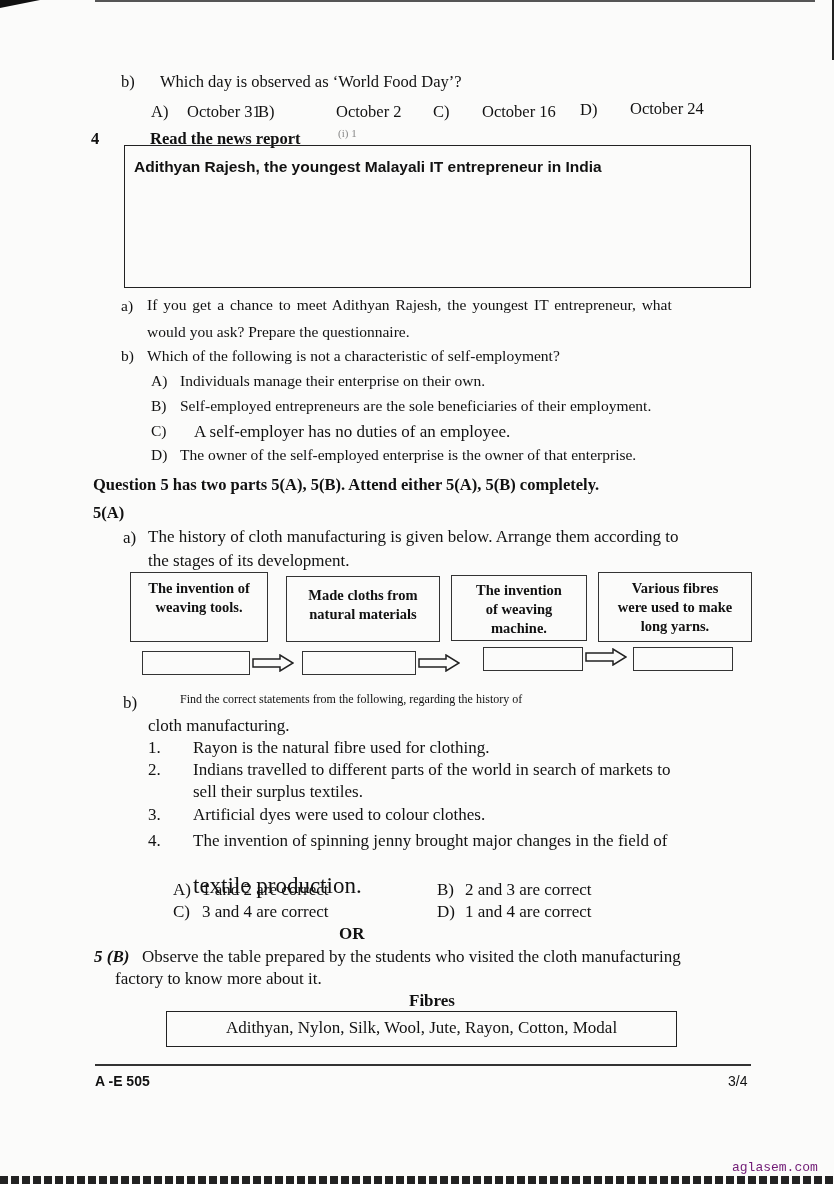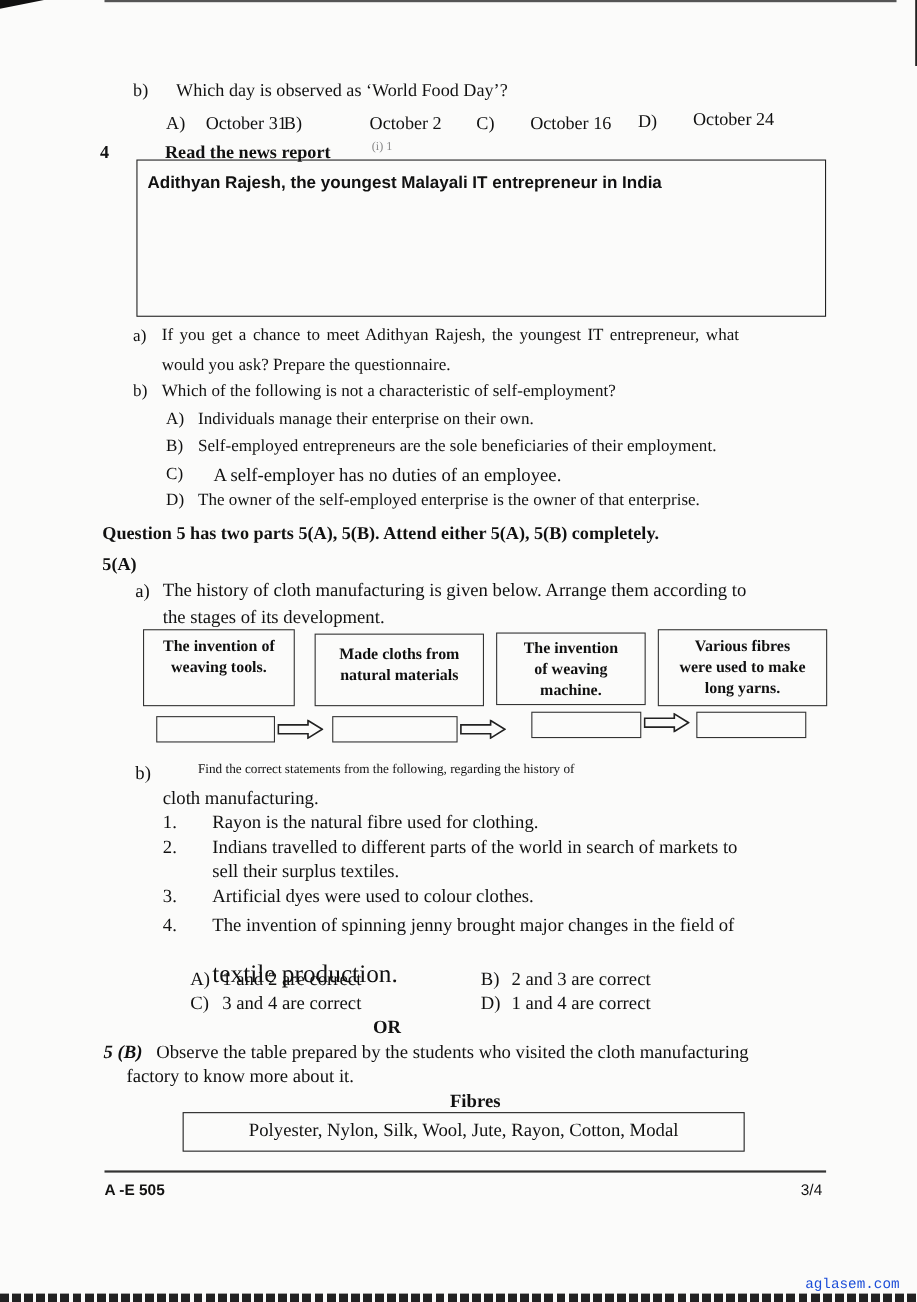--- a/index.html
+++ b/index.html
@@ -20,21 +20,21 @@
   .news-body { font-size: 17px; line-height: 26px; white-space: normal; }
   .news-body .indent { display: inline-block; width: 46px; }
   .stage-box { position: absolute; border: 1.5px solid #333; box-sizing: border-box;
     text-align: center; font-weight: bold; font-size: 14.5px; line-height: 19px; padding-top: 6px; }
   .blank-box { position: absolute; border: 1.5px solid #333; box-sizing: border-box; height: 24px; }
   .arrow { position: absolute; width: 42px; height: 18px; }
   .fibre-box { position: absolute; left: 166px; top: 1011px; width: 511px; height: 36px;
     border: 1.5px solid #222; box-sizing: border-box; text-align: center; font-size: 17px; line-height: 32px; }
   .footer-line { position: absolute; left: 95px; top: 1064px; width: 656px; height: 2px; background: #333; }
   .footer-code { font-family: "Liberation Sans", sans-serif; font-size: 14px; }
-  .watermark { font-family: "Liberation Mono", monospace; font-size: 13px; color: #1d4ed8; }
+  .watermark { font-family: "Liberation Mono", monospace; font-size: 13px; color: #701a75; }
   .dashrow { position: absolute; left: 0; top: 1176px; width: 834px; height: 8px;
     background: repeating-linear-gradient(90deg, #222 0 8px, transparent 8px 11px); }
 </style>
 </head>
 <body>
 
 <div class="topcorner"></div>
 <div class="topline"></div>
 <div class="rightedge"></div>
 
@@ -139,21 +139,21 @@
 <span class="abs" style="left:465px;top:902px;font-size:17px;">1 and 4 are correct</span>
 
 <span class="abs bold" style="left:339px;top:924px;font-size:17px;">OR</span>
 
 <span class="abs bold" style="left:94px;top:947px;font-size:17px;font-style:italic;">5 (B)</span>
 <span class="abs" style="left:142px;top:947px;font-size:17px;">Observe the table prepared by the students who visited the cloth manufacturing</span>
 <span class="abs" style="left:115px;top:969px;font-size:17px;">factory to know more about it.</span>
 
 <span class="abs bold" style="left:409px;top:991px;font-size:17px;">Fibres</span>
 <div class="fibre-box">
-  <span>Polyester, Nylon, Silk, Wool, Jute, Rayon, Cotton, Modal</span>
+  <span>Adithyan, Nylon, Silk, Wool, Jute, Rayon, Cotton, Modal</span>
 </div>
 
 <div class="footer-line"></div>
 <span class="abs footer-code" style="left:95px;top:1073px;font-weight:bold;">A -E 505</span>
 <span class="abs footer-code" style="left:728px;top:1073px;">3/4</span>
 
 <span class="abs watermark" style="left:732px;top:1160px;">aglasem.com</span>
 <div class="dashrow"></div>
 
 </body></html>

